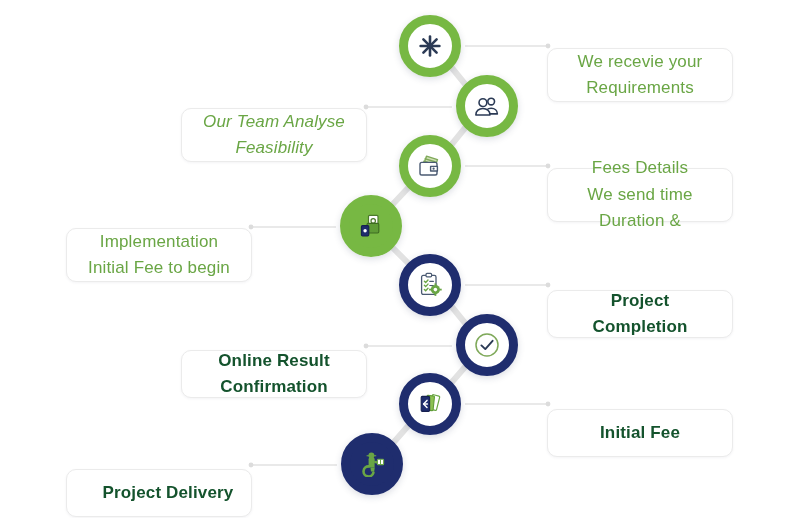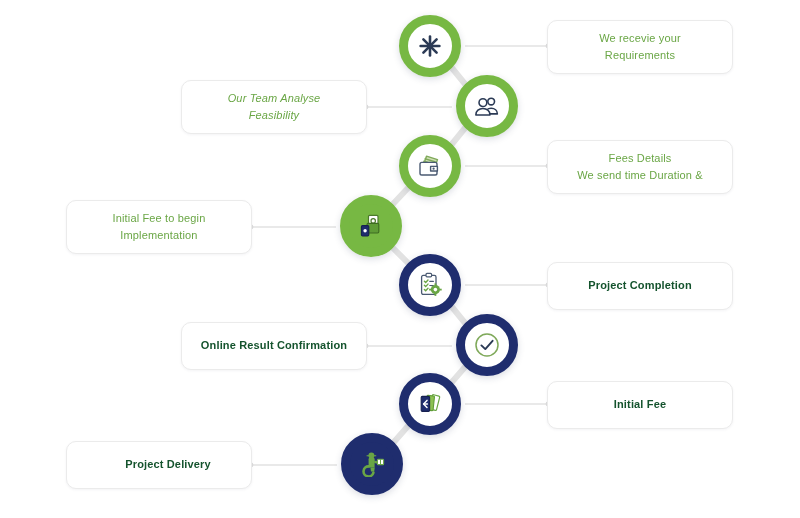--- a/index.html
+++ b/index.html
@@ -31,24 +31,25 @@
     box-sizing: border-box;
     background: #ffffff;
     border: 1px solid #ebebeb;
     border-radius: 10px;
     box-shadow: 0 1px 3px rgba(30, 40, 80, 0.055);
     display: flex;
     align-items: center;
     justify-content: center;
     text-align: center;
     padding: 6px 14px;
-    font-size: 11px;
+    font-size: 17px;
     line-height: 1.55;
     letter-spacing: .15px;
     z-index: 3;
+    margin-top: 28px;
   }
   .label-box.green  { color: #6aa645; }
   .label-box.navy   { color: #14532d; font-weight: 600; }
   .label-text { display: block; }
 
   
   .node {
     position: absolute;
     box-sizing: border-box;
     border-radius: 50%;
@@ -177,22 +178,22 @@
         <rect x="10.5" y="2.4" width="9.5" height="11" rx="1" fill="#ffffff" stroke="#4c7a2c" stroke-width="1.2"></rect>
         <circle cx="15.2" cy="7.9" r="2.2" fill="none" stroke="#4c7a2c" stroke-width="1.2"></circle>
         <rect x="9" y="10.4" width="11.8" height="9.6" rx="1.2" fill="#5f9c36" stroke="#3e6b22" stroke-width="1.1"></rect>
         <rect x="3.4" y="12.6" width="7.4" height="10.4" rx="1.2" fill="#1f2d6e" stroke="#16204f" stroke-width="1.1"></rect>
         <circle cx="7.1" cy="17.8" r="1.7" fill="#ffffff"></circle>
       </svg>
     </div>
   </div>
   <div class="label-box green" style="left:66px; top:200px; width:186px; height:54px;">
     <div>
+      <span class="label-text">Implementation</span>
       <span class="label-text">Initial Fee to begin</span>
-      <span class="label-text">Implementation</span>
     </div>
   </div>
 
   <div class="node ring-navy" style="left:399px; top:254px; width:62px; height:62px;">
     <div class="node-ring" style="width:62px;height:62px;">
       <svg width="25" height="26" viewBox="0 0 25 26">
         <rect x="3.6" y="3.4" width="14.4" height="19" rx="1.6" fill="#ffffff" stroke="#4a5a72" stroke-width="1.3"></rect>
         <rect x="8" y="1.4" width="5.6" height="3.4" rx="1" fill="#ffffff" stroke="#4a5a72" stroke-width="1.2"></rect>
         <g stroke="#6aa645" stroke-width="1.4" stroke-linecap="round" fill="none">
           <path d="M6.4 9.2l1.3 1.3 2.3-2.5"></path>

